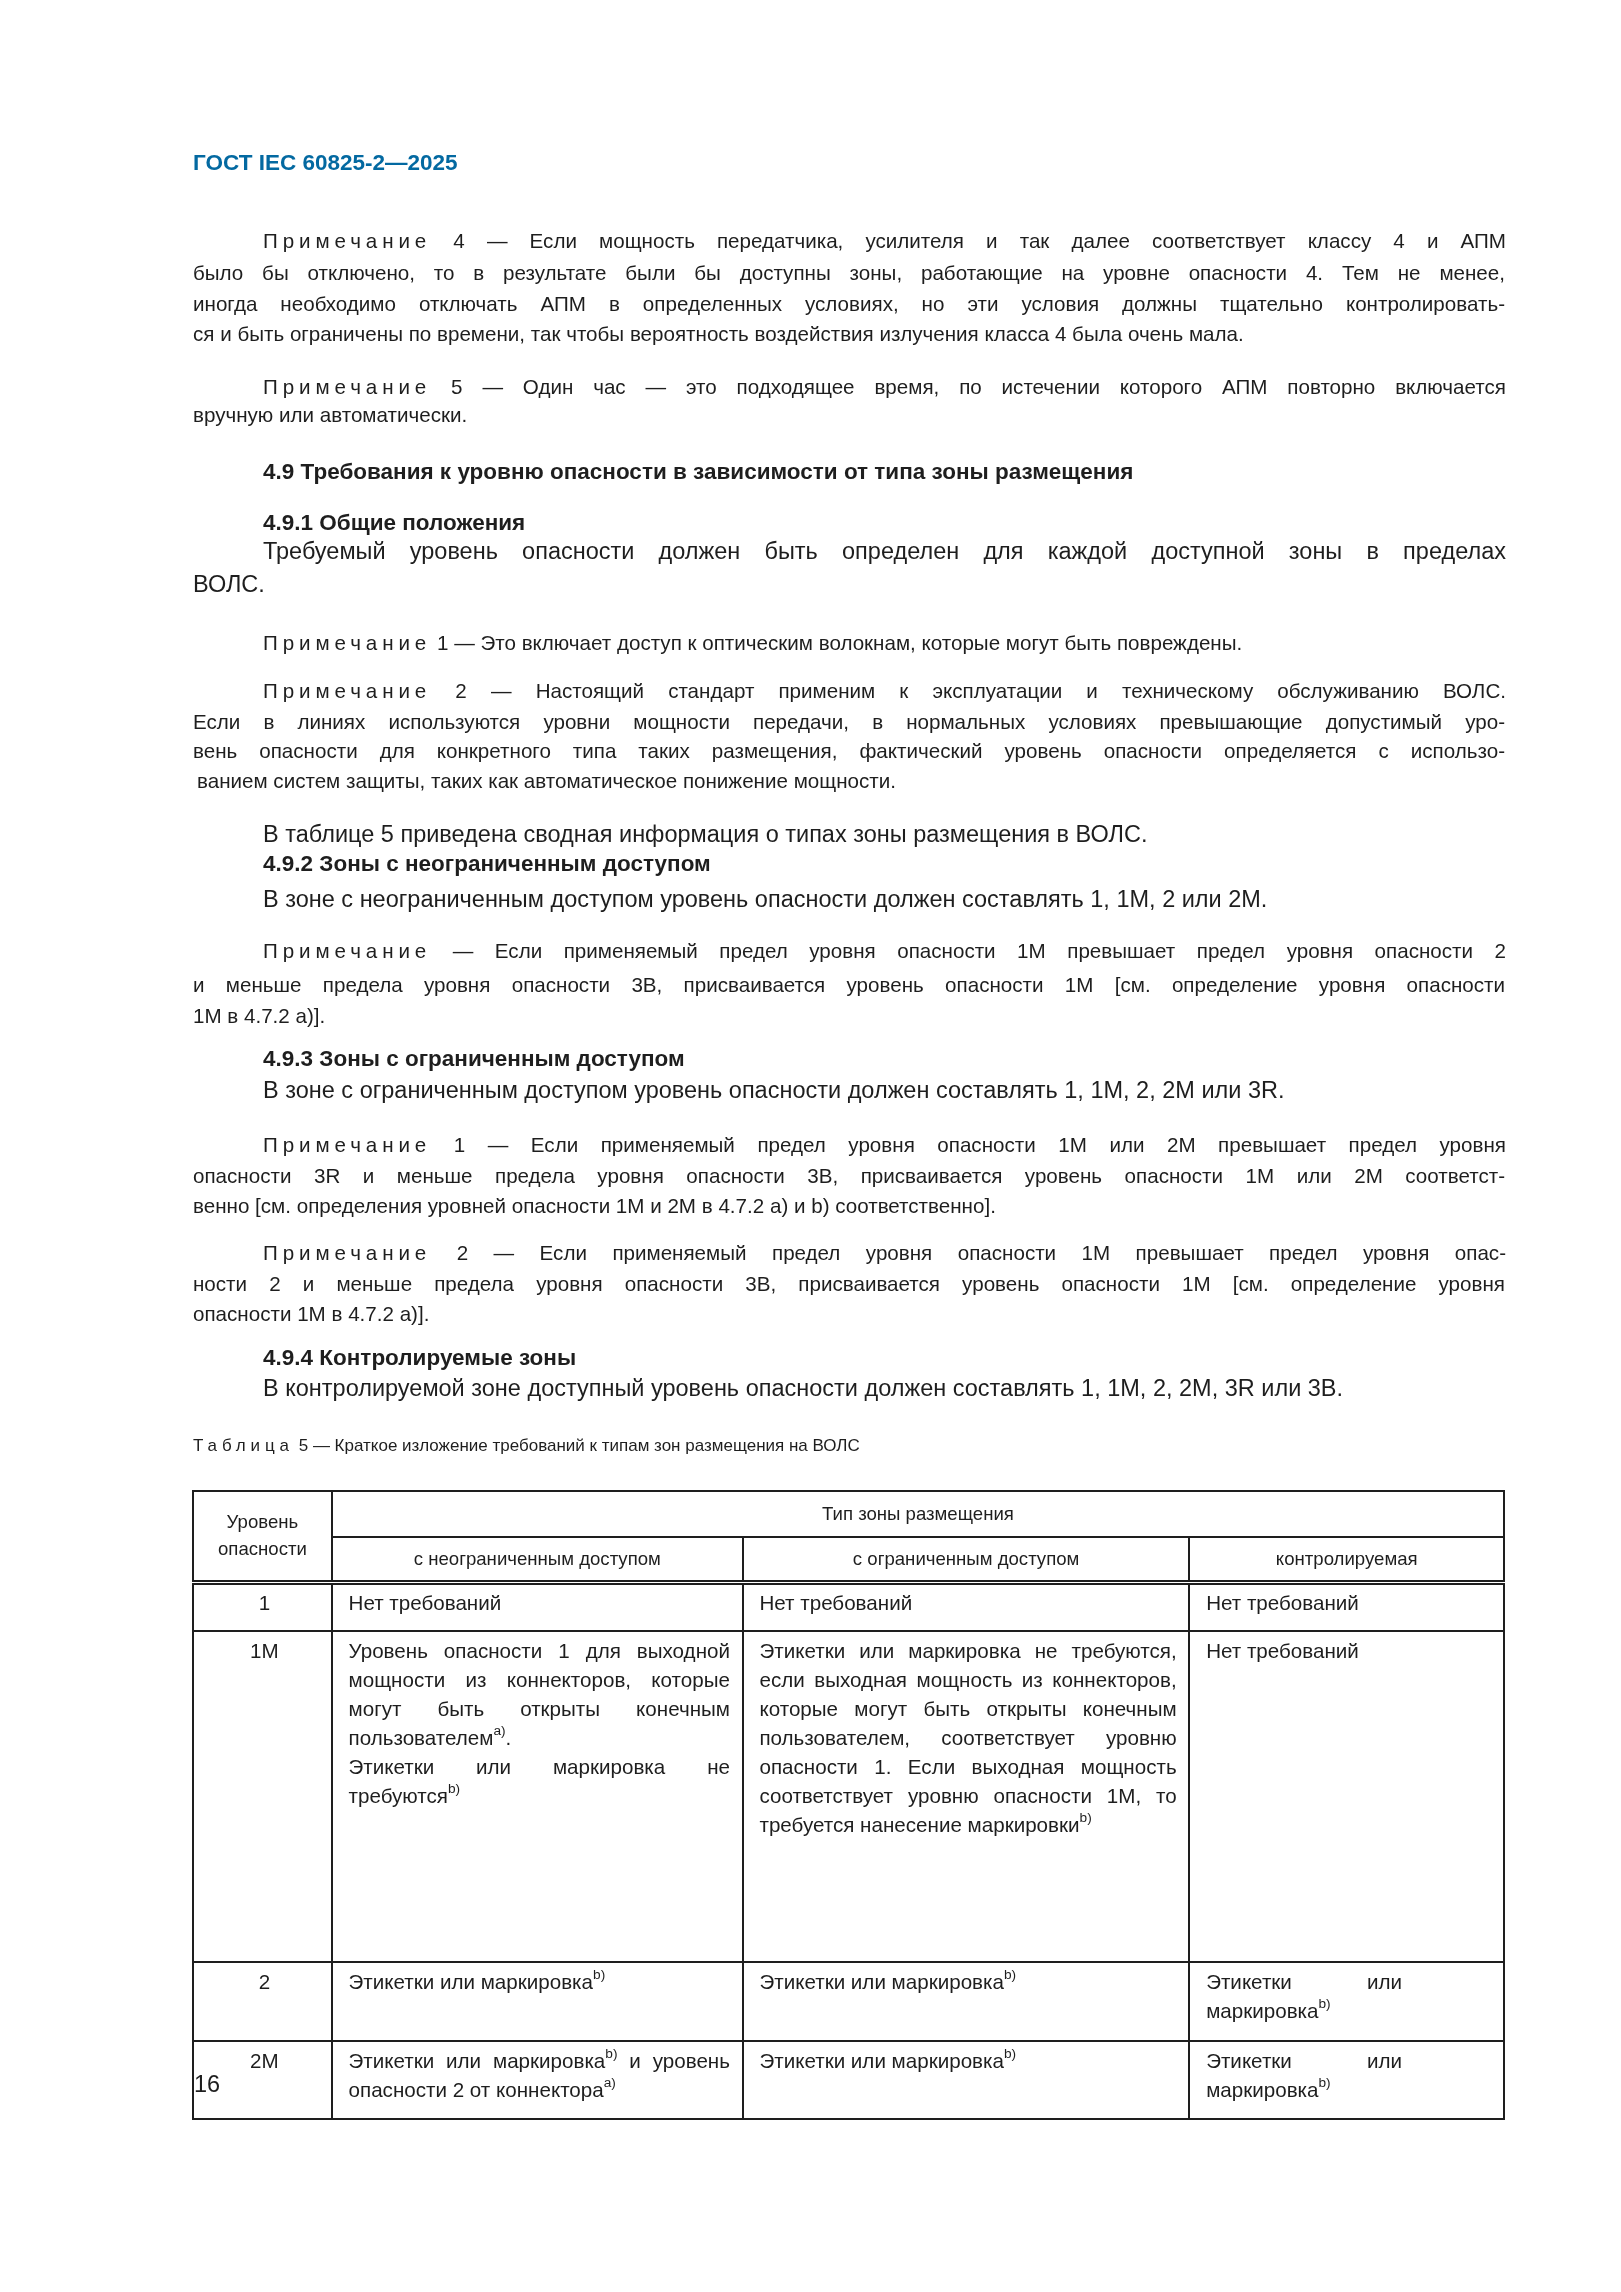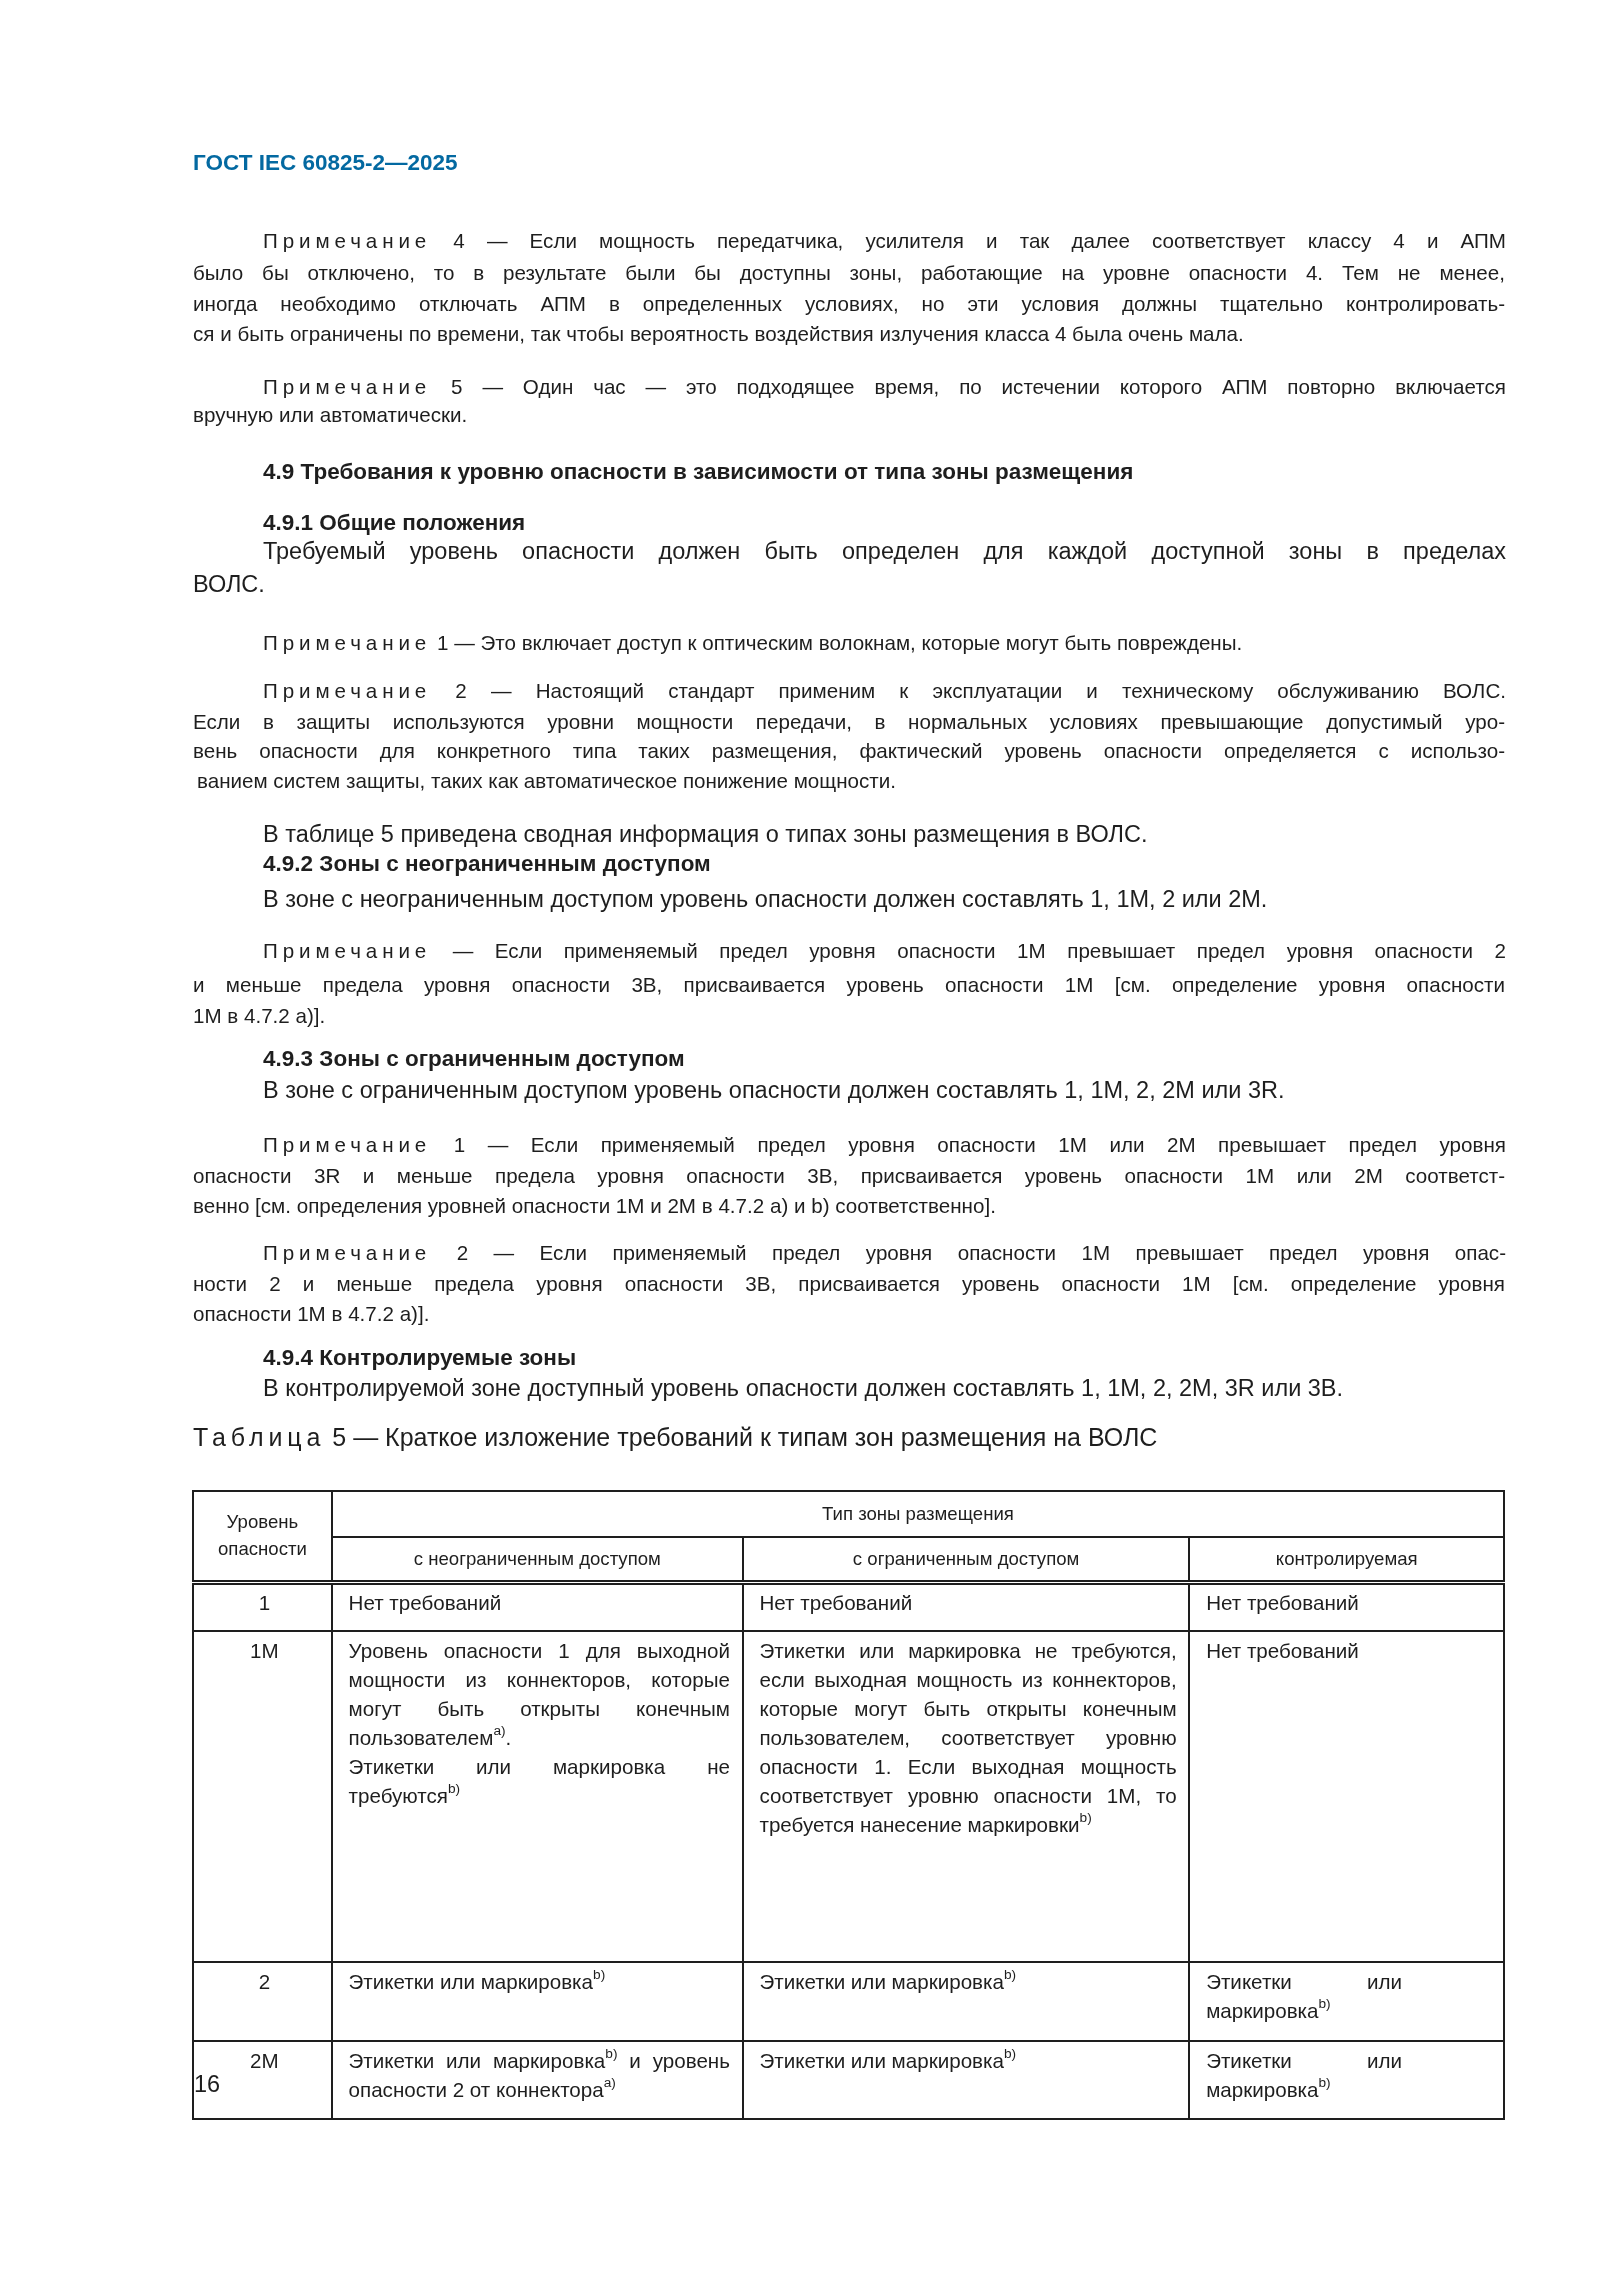--- a/index.html
+++ b/index.html
@@ -5,21 +5,21 @@
   html, body { margin:0; padding:0; background:#ffffff; }
   body { width:1621px; height:2293px; position:relative; overflow:hidden;
          font-family:"Liberation Sans", sans-serif; color:#1e1e1e; }
   .ln { position:absolute; white-space:nowrap; }
   .just { text-align:justify; text-align-last:justify; white-space:normal; }
   .hdr { left:193px; top:150px; font-size:22.5px; font-weight:bold; color:#0369a1; }
   .note { font-size:20.6px; line-height:31px; }
   .body { font-size:23.5px; line-height:31px; }
   .h { font-size:22.5px; font-weight:bold; }
   .sp { letter-spacing:4.9px; }
-  .cap { font-size:25px; }
+  .cap { font-size:17px;margin-top:13px; }
   table.t5 { position:absolute; left:192px; top:1490px; width:1313px;
              border-collapse:collapse; font-size:20.6px; color:#1e1e1e; }
   table.t5 td, table.t5 th { border:2.9px solid #1e1e1e; vertical-align:top; padding:0; font-weight:normal; }
   table.t5 th { font-size:18.6px; text-align:center; vertical-align:middle; }
   .cell { padding:3.9px 11.8px 5.9px 15.7px; line-height:29px; }
   .cell.c { text-align:center; }
   .cell.j { text-align:justify; }
   .dbl td { border-top:5.9px double #1e1e1e !important; }
   sup { font-size:13.7px; line-height:0; position:relative; top:-2px; }
   .pgno { left:194px; top:2071px; font-size:23.5px; }
@@ -44,21 +44,21 @@
 <div class="ln h" style="left:263px; top:459px;">4.9  Требования к уровню опасности в зависимости от типа зоны размещения</div>
 
 <div class="ln h" style="left:263px; top:510px;">4.9.1  Общие положения</div>
 <div class="ln body just" style="left:263px; top:536px; width:1243px;">Требуемый уровень опасности должен быть определен для каждой доступной зоны в пределах</div>
 <div class="ln body" style="left:193px; top:569px;">ВОЛС.</div>
 
 <div class="ln note" style="left:263px; top:627px;"><span class="sp">Примечание</span> <span>1</span> <span>— Это включает доступ к оптическим волокнам, которые могут быть повреждены.</span></div>
 
 <div>
   <div class="ln note just" style="left:263px; top:675px; width:1243px;"><span class="sp">Примечание</span> <span>2</span> <span>— Настоящий стандарт применим к эксплуатации и техническому обслуживанию ВОЛС.</span></div>
-  <div class="ln note just" style="left:193px; top:706px; width:1312px;">Если в защиты используются уровни мощности передачи, в нормальных условиях превышающие допустимый уро-</div>
+  <div class="ln note just" style="left:193px; top:706px; width:1312px;">Если в линиях используются уровни мощности передачи, в нормальных условиях превышающие допустимый уро-</div>
   <div class="ln note just" style="left:193px; top:735px; width:1312px;">вень опасности для конкретного типа таких размещения, фактический уровень опасности определяется с использо-</div>
   <div class="ln note" style="left:197px; top:765px;">ванием систем защиты, таких как автоматическое понижение мощности.</div>
 </div>
 
 <div class="ln body" style="left:263px; top:819px;">В таблице 5 приведена сводная информация о типах зоны размещения в ВОЛС.</div>
 
 <div class="ln h" style="left:263px; top:851px;">4.9.2  Зоны с неограниченным доступом</div>
 <div class="ln body" style="left:263px; top:884px;">В зоне с неограниченным доступом уровень опасности должен составлять 1, 1М, 2 или 2М.</div>
 <div>
   <div class="ln note just" style="left:263px; top:935px; width:1243px;"><span class="sp">Примечание</span> <span>— Если применяемый предел уровня опасности 1М превышает предел уровня опасности 2</span></div>

